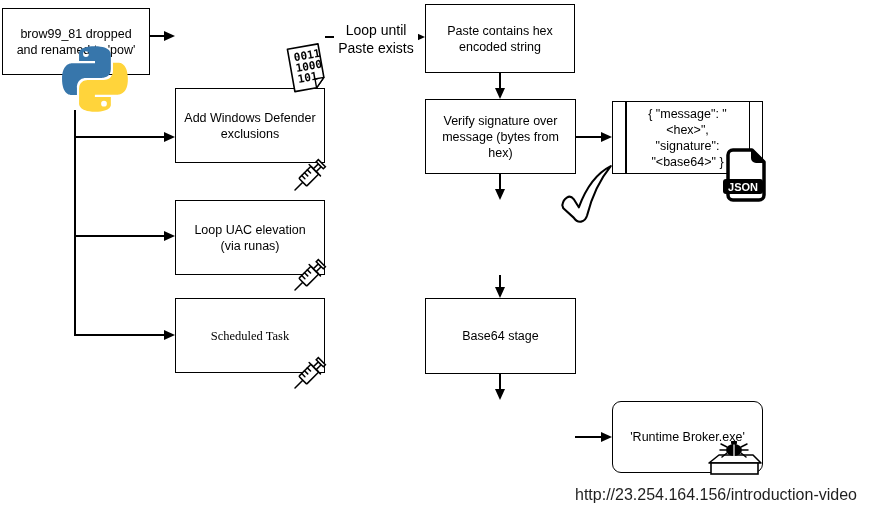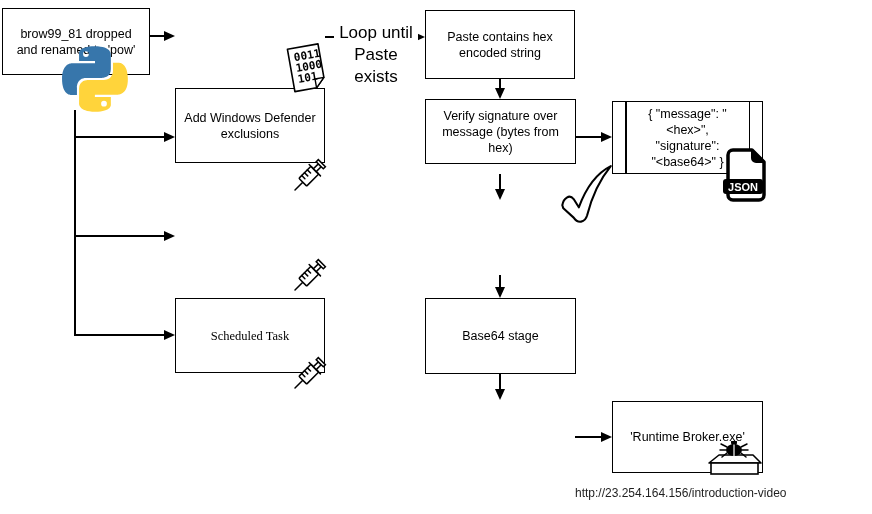--- a/index.html
+++ b/index.html
@@ -17,24 +17,24 @@
   .sub-line.left{left:12px;}
   .sub-line.right{right:12px;}
   .pre{white-space:pre-line;}
   .hline{position:absolute;height:2px;background:#000;z-index:1;}
   .vline{position:absolute;width:2px;background:#000;z-index:1;}
   .ah-right{position:absolute;width:0;height:0;z-index:2;
     border-top:5px solid transparent;border-bottom:5px solid transparent;border-left:11px solid #000;}
   .ah-down{position:absolute;width:0;height:0;z-index:2;
     border-left:5px solid transparent;border-right:5px solid transparent;border-top:11px solid #000;}
   .edge-label{
-    position:absolute;background:#fff;text-align:center;font-size:17px;line-height:1.28;z-index:2;padding:1px 0;
+    position:absolute;background:#fff;text-align:center;font-size:14px;line-height:1.28;z-index:2;padding:1px 0;
   }
   .icon{position:absolute;z-index:5;}
-  .caption{position:absolute;font-size:12px;color:#1f1f1f;z-index:2;}
+  .caption{position:absolute;font-size:16px;color:#1f1f1f;z-index:2;}
 </style>
 </head>
 <body>
 
 <div id="canvas">
 
   <div class="hline" style="left:150px;top:35px;width:15px;"></div>
   <div class="ah-right" style="left:164px;top:31px;"></div>
 
   <div class="hline" style="left:325px;top:36px;width:90px;"></div>
@@ -68,50 +68,53 @@
   <div class="ah-right" style="left:601px;top:132px;"></div>
 
   <div class="hline" style="left:575px;top:436px;width:27px;"></div>
   <div class="ah-right" style="left:601px;top:432px;"></div>
 
   <div class="node" style="left:2px;top:8px;width:148px;height:67px;">
     <span>brow99_81 dropped and renamed to 'pow'</span>
   </div>
 
 
-  <div class="node" style="left:425px;top:10px;width:150px;height:69px;justify-content:flex-end;">
+  <div class="node" style="left:425px;top:4px;width:150px;height:69px;justify-content:flex-end;">
     <span>Paste contains hex encoded string</span>
   </div>
 
-  <div class="node" style="left:425px;top:99px;width:151px;height:65px;">
+  <div class="node" style="left:425px;top:99px;width:151px;height:75px;">
     <span>Verify signature over message (bytes from hex)</span>
   </div>
 
   <div class="node subroutine" style="left:612px;top:101px;width:151px;height:73px;">
     <div class="sub-line left"></div>
     <div class="sub-line right"></div>
     <span class="pre">{ "message": "
 &lt;hex&gt;", "signature":
 "&lt;base64&gt;" }</span>
   </div>
 
 
   <div class="node" style="left:425px;top:298px;width:151px;height:76px;">
     <span>Base64 stage</span>
   </div>
 
 
-  <div class="node" style="left:612px;top:401px;width:151px;height:72px;">
+  <div class="node" style="left:612px;top:401px;width:151px;height:72px;border-radius:9px;">
     <span>'Runtime Broker.exe'</span>
   </div>
 
   <div class="node" style="left:175px;top:88px;width:150px;height:75px;">
     <span>Add Windows Defender exclusions</span>
   </div>
 
+  <div class="node" style="left:175px;top:200px;width:150px;height:75px;">
+    <span>Loop UAC elevation (via runas)</span>
+  </div>
 
   <div class="node" style="left:175px;top:298px;width:150px;height:75px;font-family:Liberation Serif, serif;">
     <span>Scheduled Task</span>
   </div>
 
   <svg class="icon" style="left:62px;top:46px;" width="66" height="66" viewBox="0 0 256 255">
     <path fill="#3776ab" d="M126.9.07c-64.83 0-60.78 28.11-60.78 28.11l.07 29.13h61.87v8.74H41.63S.14 61.36.14 126.77c0 65.42 36.21 63.1 36.21 63.1h21.61v-30.36s-1.17-36.21 35.63-36.21h61.36s34.48.56 34.48-33.32V33.97S194.67.07 126.9.07zM92.8 19.66a11.13 11.13 0 1 1 0 22.26 11.13 11.13 0 0 1 0-22.26z"></path>
     <path fill="#ffd43b" d="M128.76 254.13c64.83 0 60.78-28.12 60.78-28.12l-.07-29.12H127.6v-8.75h86.44s41.49 4.71 41.49-60.71c0-65.42-36.21-63.1-36.21-63.1h-21.61v30.36s1.17 36.21-35.63 36.21h-61.36s-34.48-.56-34.48 33.32v56.02s-5.23 33.89 62.52 33.89zm34.11-19.58a11.13 11.13 0 1 1 0-22.27 11.13 11.13 0 0 1 0 22.27z"></path>
   </svg>
 

